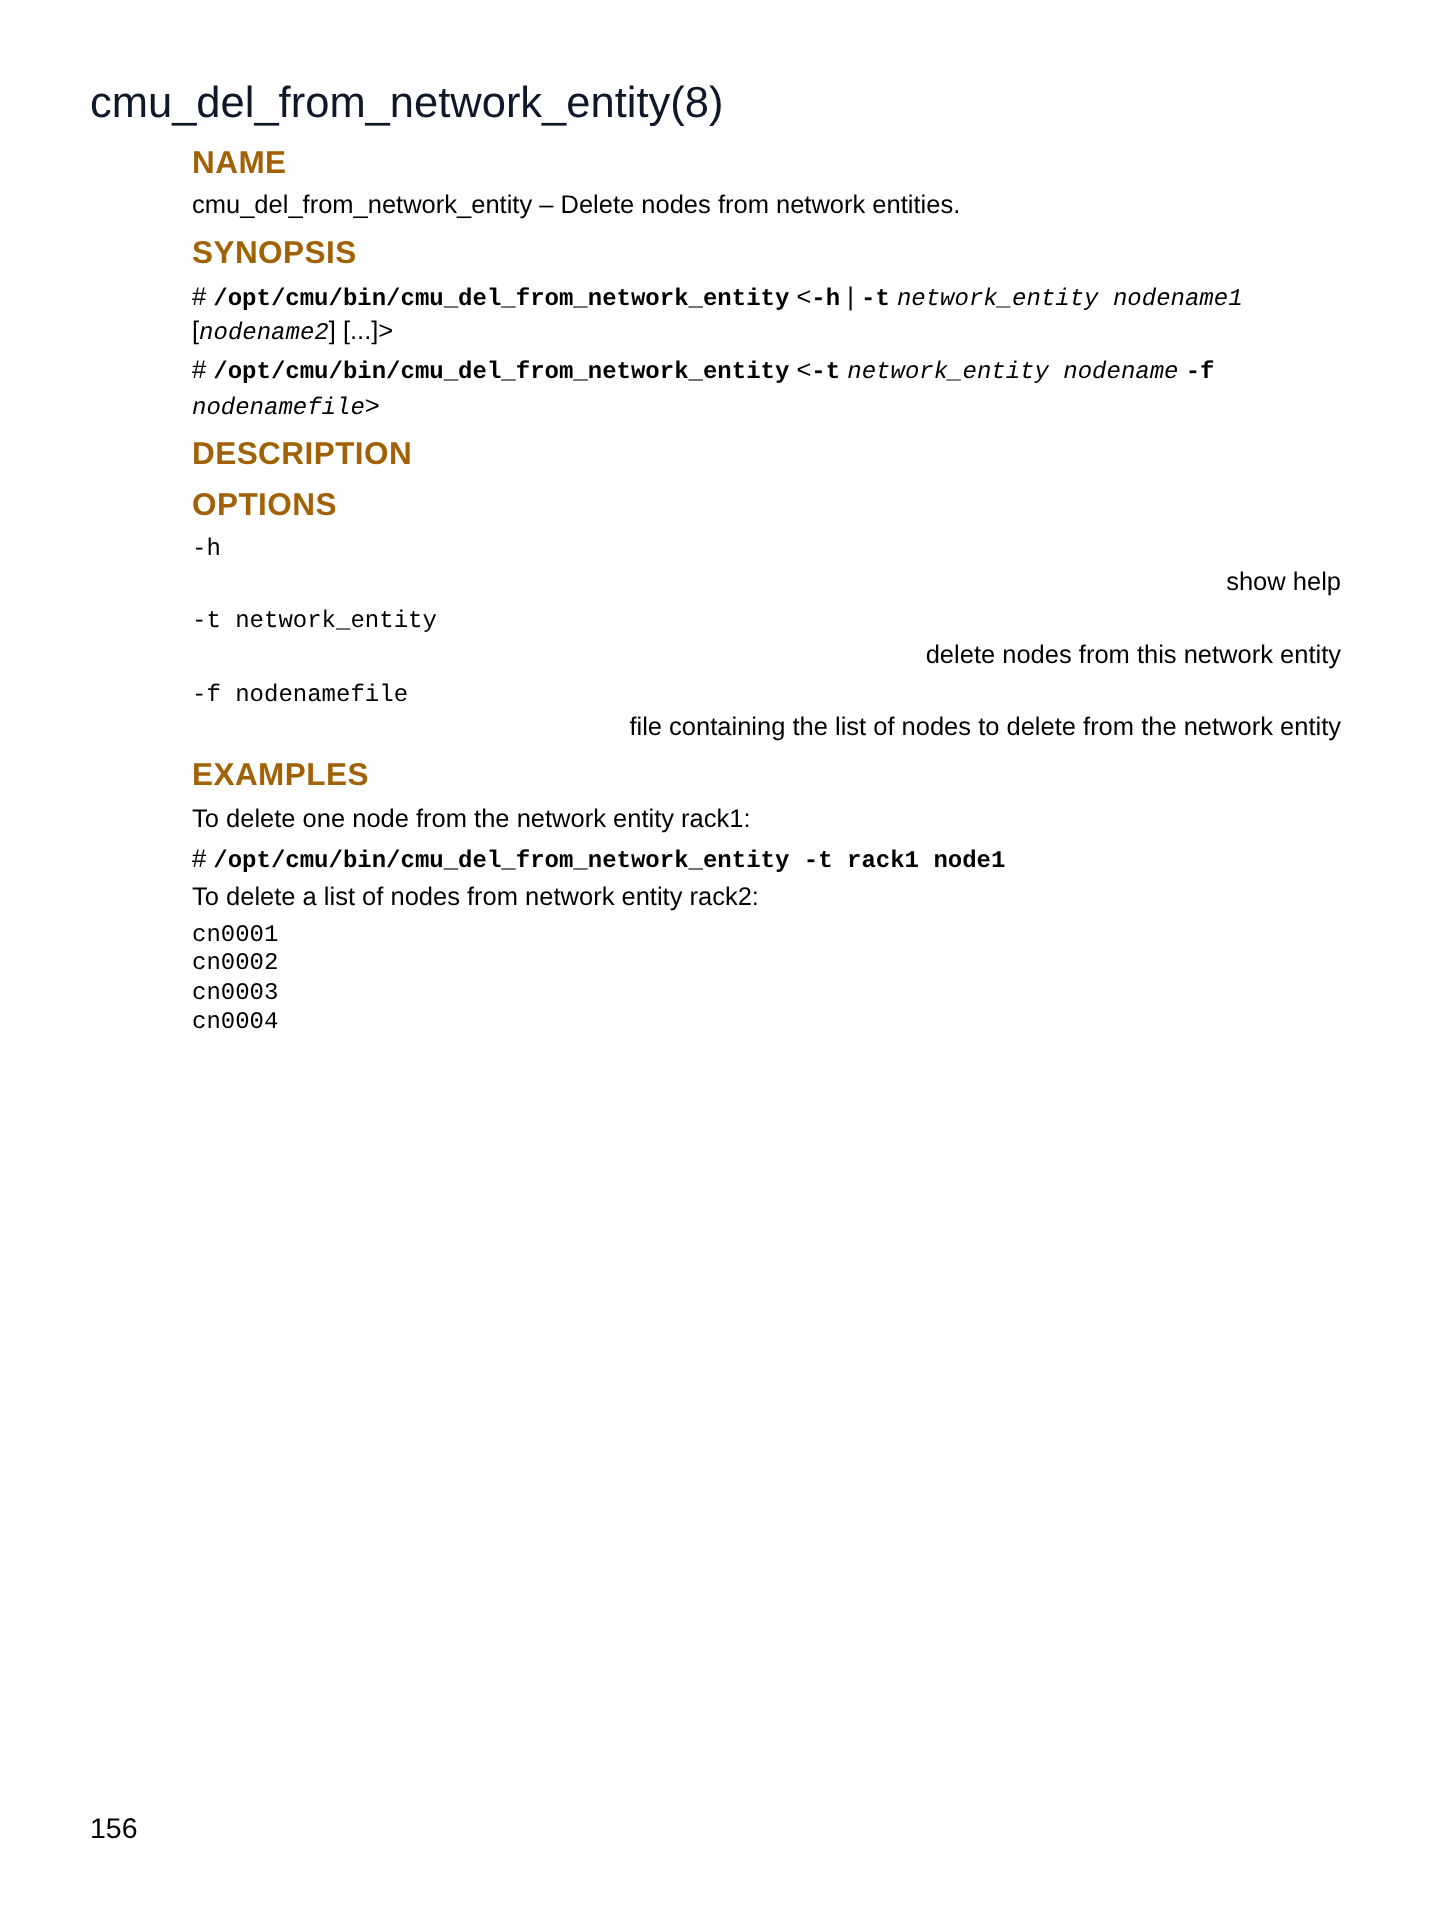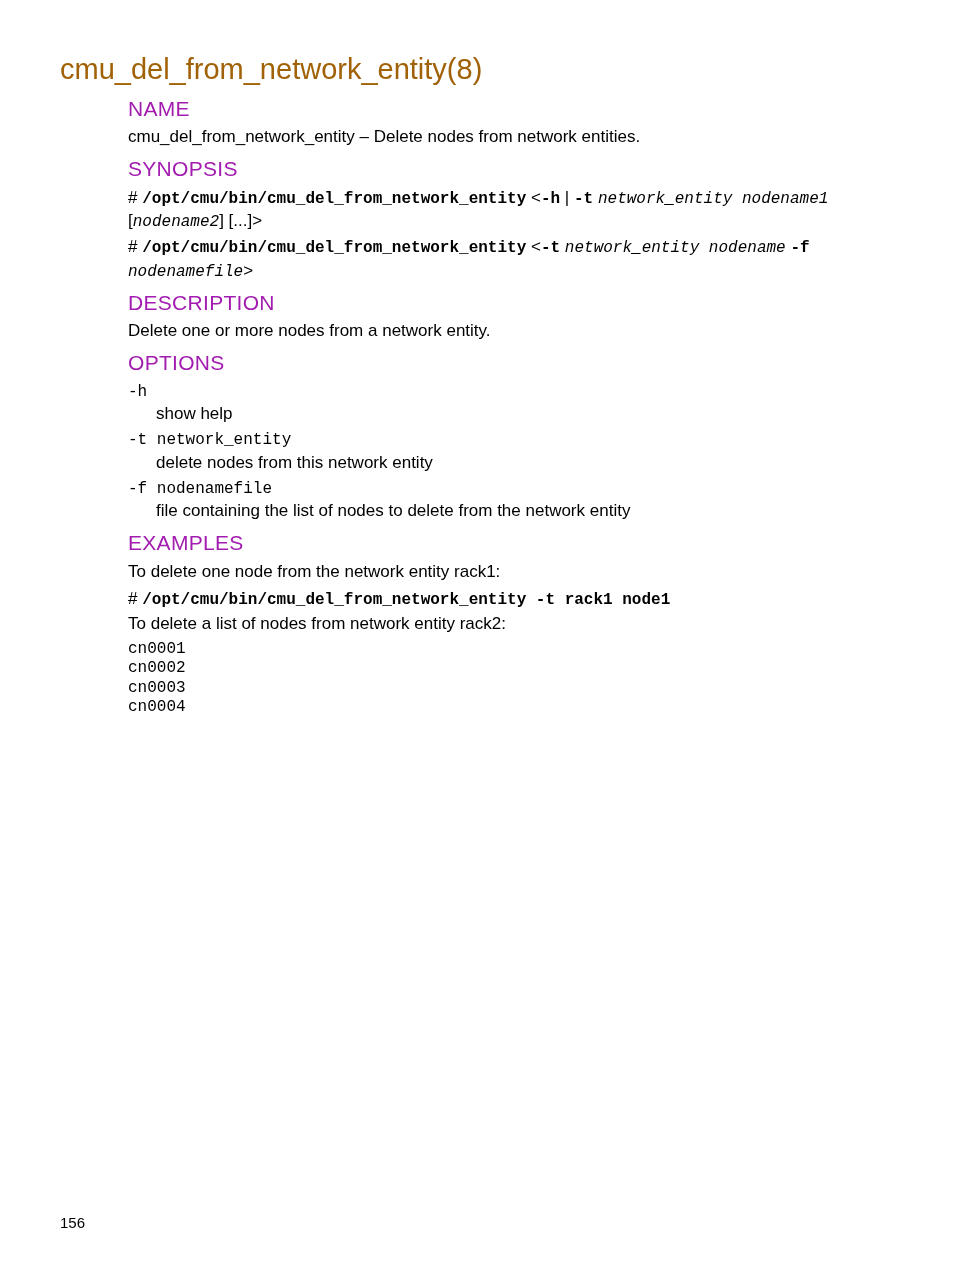--- a/index.html
+++ b/index.html
@@ -9,32 +9,32 @@
     font-size: 17px;
     color: #000;
     width: 954px;
     height: 1271px;
     box-sizing: border-box;
     position: relative;
     background: #fff;
     line-height: 1.35;
   }
   .page-title {
-    color: #a16207;
+    color: #0f172a;
     font-size: 29px;
     font-weight: normal;
     margin: 0 0 4px 0;
     font-family: Arial, Helvetica, sans-serif;
   }
   .content {
     margin-left: 68px;
   }
   .section-head {
-    color: #a21caf;
-    font-weight: normal;
+    color: #a16207;
+    font-weight: bold;
     font-size: 21px;
     margin: 6px 0 3px 0;
     letter-spacing: 0.3px;
     font-family: Arial, Helvetica, sans-serif;
   }
   .body-text {
     margin: 2px 0 4px 0;
     font-family: Arial, Helvetica, sans-serif;
   }
   .mono {
@@ -46,33 +46,34 @@
   .syn-line {
     margin: 2px 0 2px 0;
     line-height: 1.35;
   }
   .opt-term {
     margin: 4px 0 0 0;
   }
   .opt-desc {
     margin: 0 0 0 28px;
     font-family: Arial, Helvetica, sans-serif;
+    text-align: right;
   }
   .code-block {
     font-family: "Courier New", Courier, monospace;
     font-size: 16px;
     white-space: pre;
     line-height: 1.2;
     margin: 2px 0 6px 0;
   }
   .pagenum {
     position: absolute;
     bottom: 38px;
     left: 60px;
-    font-size: 15px;
+    font-size: 19px;
     font-family: Arial, Helvetica, sans-serif;
   }
 </style>
 </head>
 <body>
 
 <h1 class="page-title">cmu_del_from_network_entity(8)</h1>
 
 <div class="content">
 
@@ -83,21 +84,20 @@
 
   <div class="syn-line">
     <span># </span><span class="mono bold">/opt/cmu/bin/cmu_del_from_network_entity</span><span> &lt;</span><span class="mono bold">-h</span><span> | </span><span class="mono bold">-t</span><span> </span><span class="mono ital">network_entity nodename1</span><span> [</span><span class="mono ital">nodename2</span><span>] [...]&gt;</span>
   </div>
 
   <div class="syn-line">
     <span># </span><span class="mono bold">/opt/cmu/bin/cmu_del_from_network_entity</span><span> &lt;</span><span class="mono bold">-t</span><span> </span><span class="mono ital">network_entity nodename</span><span> </span><span class="mono bold">-f</span><span> </span><span class="mono ital">nodenamefile</span><span>&gt;</span>
   </div>
 
   <div class="section-head">DESCRIPTION</div>
-  <div class="body-text">Delete one or more nodes from a network entity.</div>
 
   <div class="section-head">OPTIONS</div>
 
   <div class="opt-term mono">-h</div>
   <div class="opt-desc">show help</div>
 
   <div class="opt-term mono">-t network_entity</div>
   <div class="opt-desc">delete nodes from this network entity</div>
 
   <div class="opt-term mono">-f nodenamefile</div>

